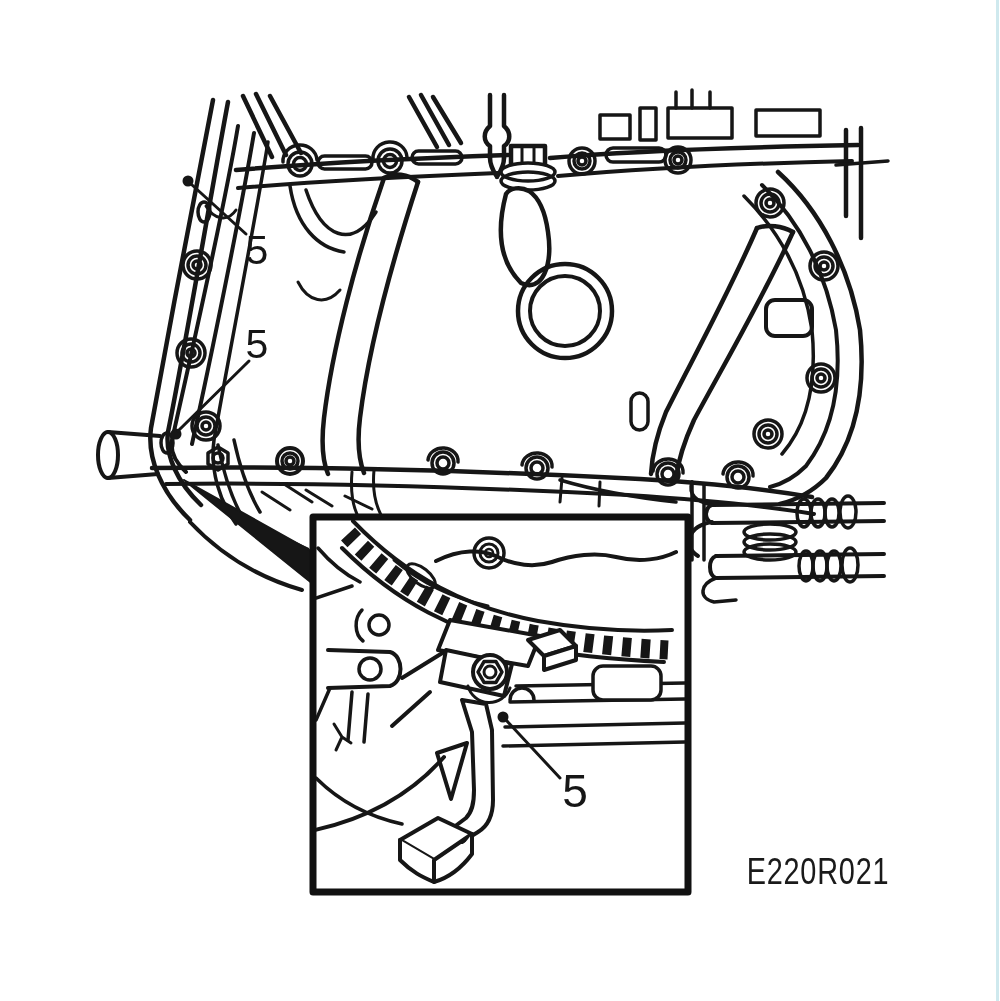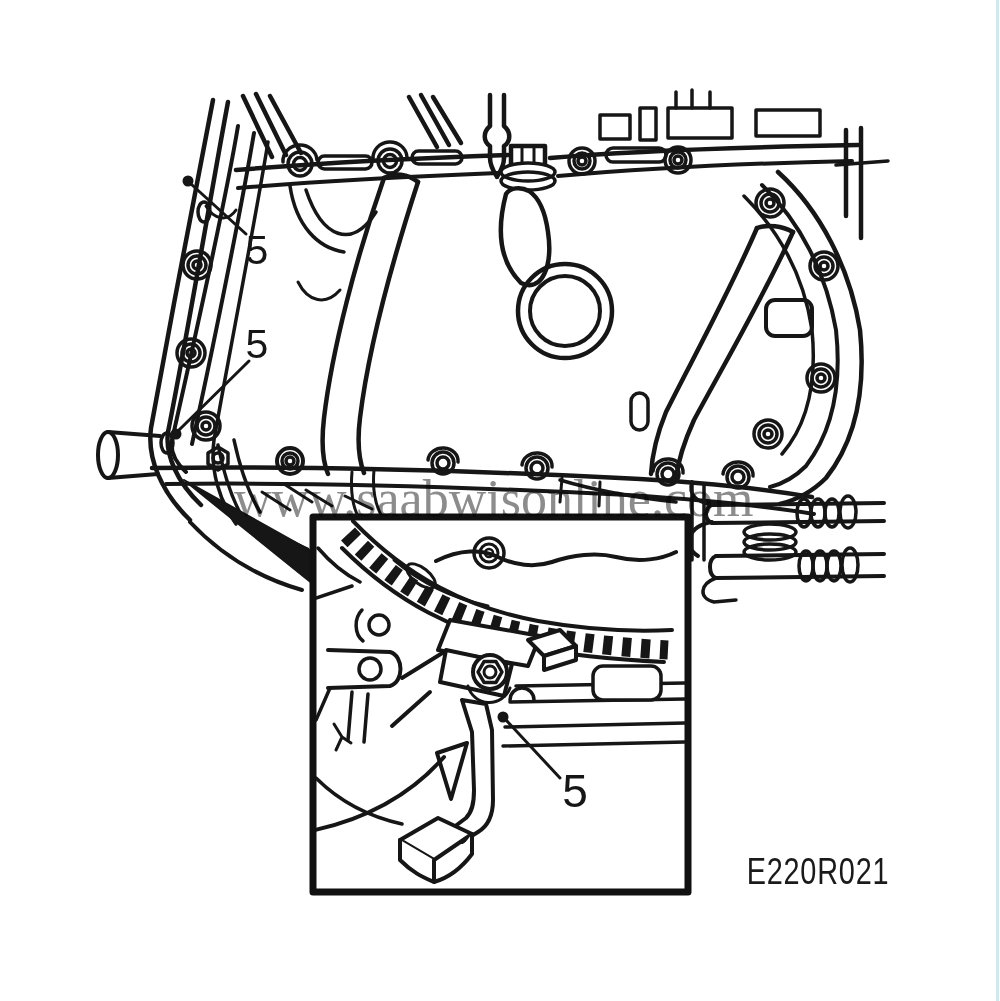--- a/index.html
+++ b/index.html
@@ -245,18 +245,17 @@
     <path d="M178,431 L249,361"></path>
     <circle cx="503" cy="717" r="5.5" fill="#161616" stroke="none"></circle>
     <path d="M506,720 L560,778"></path>
   </g>
 </svg>
 
   <div class="txt callout" style="left:257px;top:250px">5</div>
   <div class="txt callout" style="left:257px;top:344px">5</div>
   <div class="txt callout inset" style="left:575px;top:791px">5</div>
 
-  <div class="txt watermark">www.saabwisonline.com</div>
 
   <div class="txt refcode">E220R021</div>
 
   <div class="scan-edge"></div>
 </div>
 
 </body></html>

